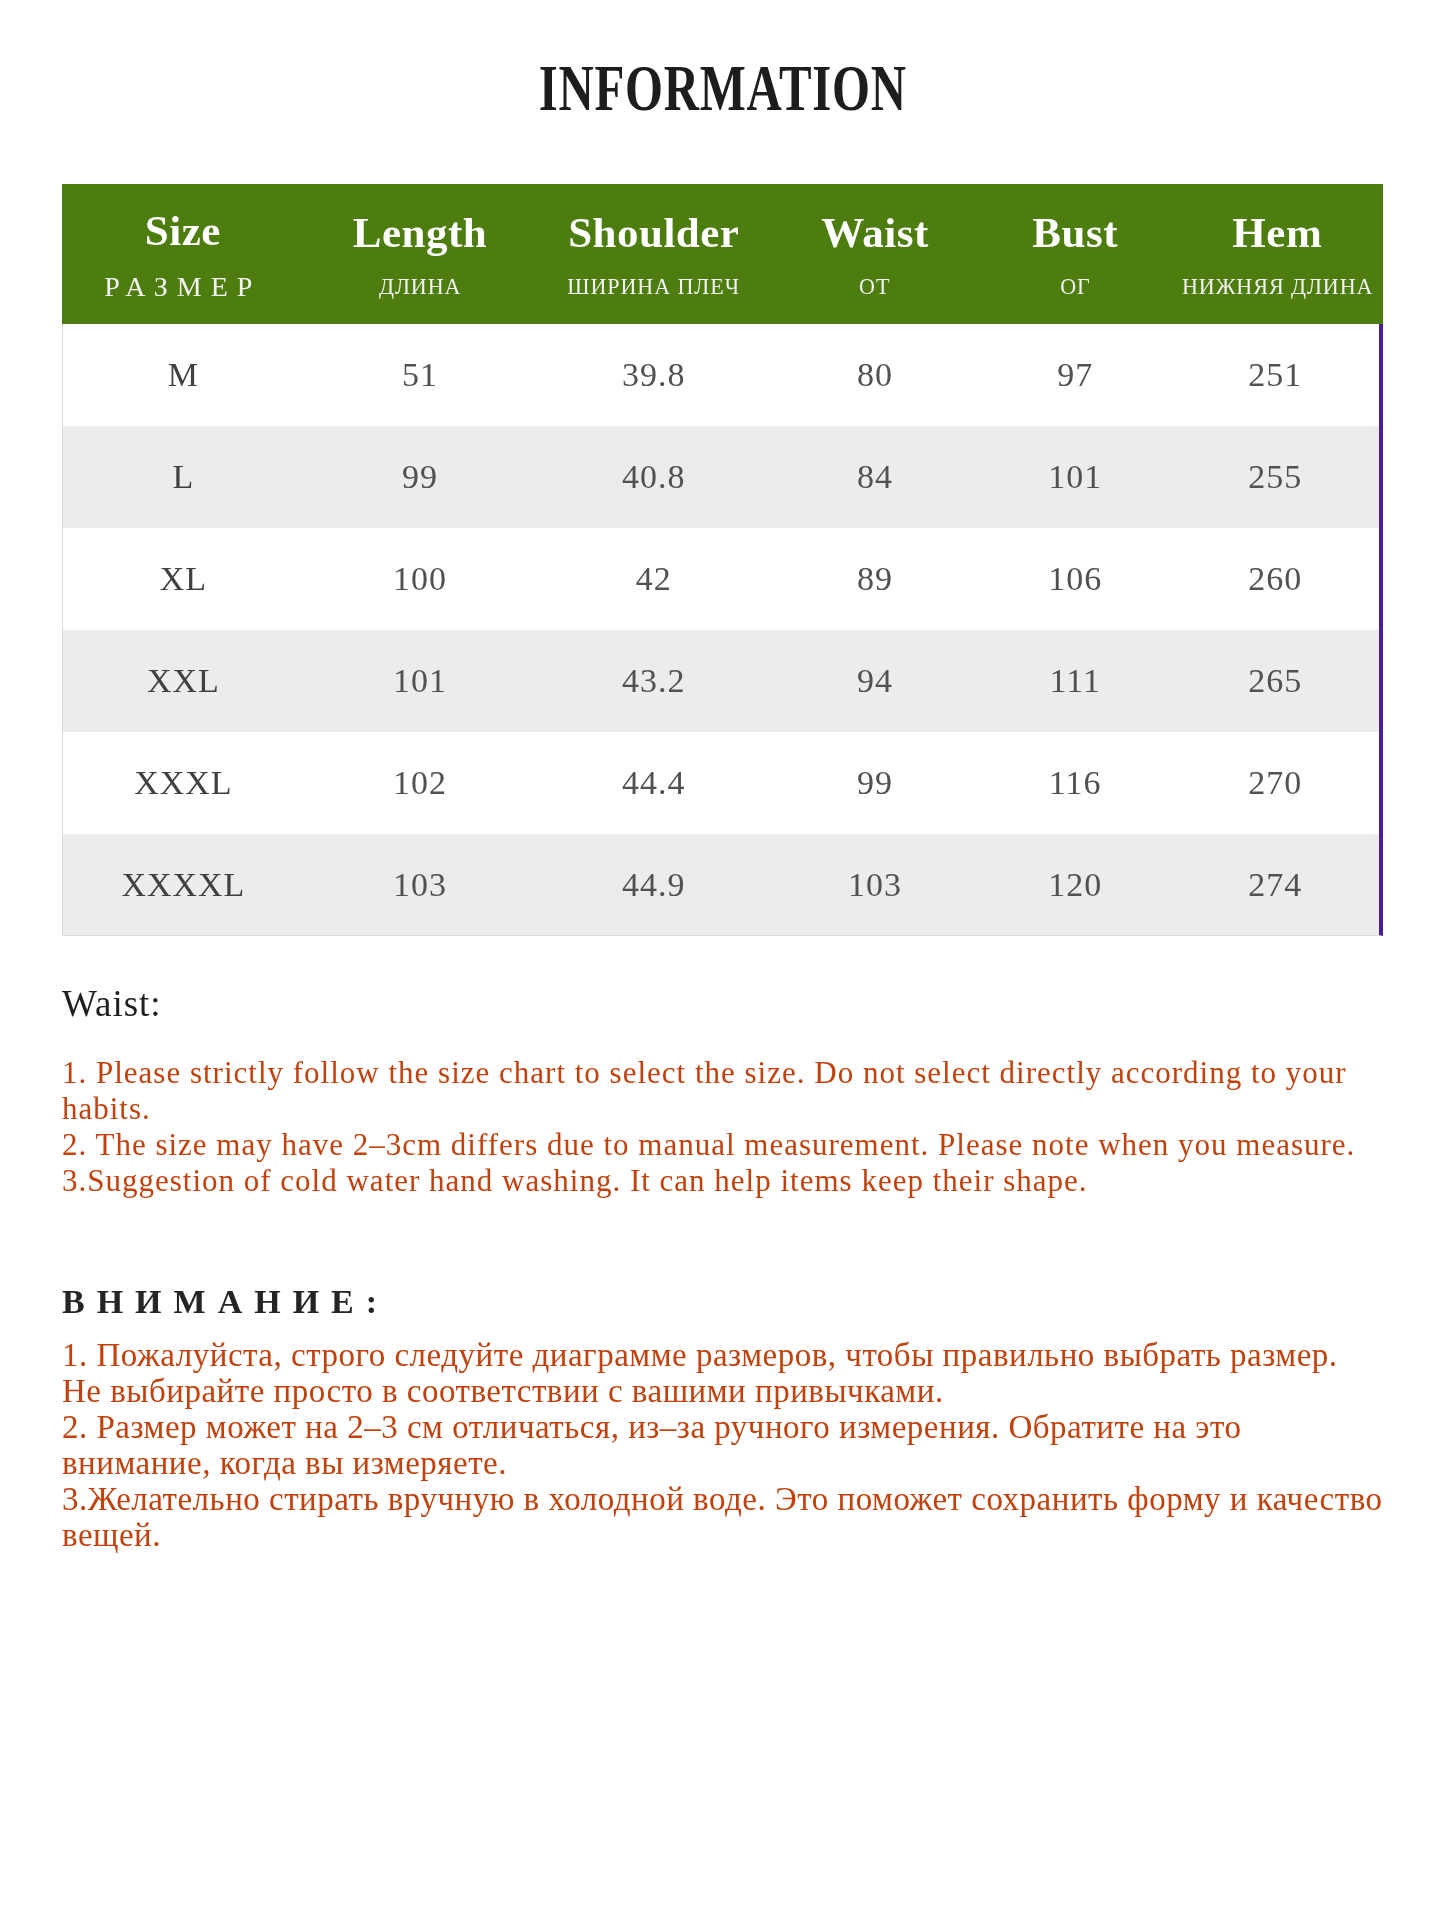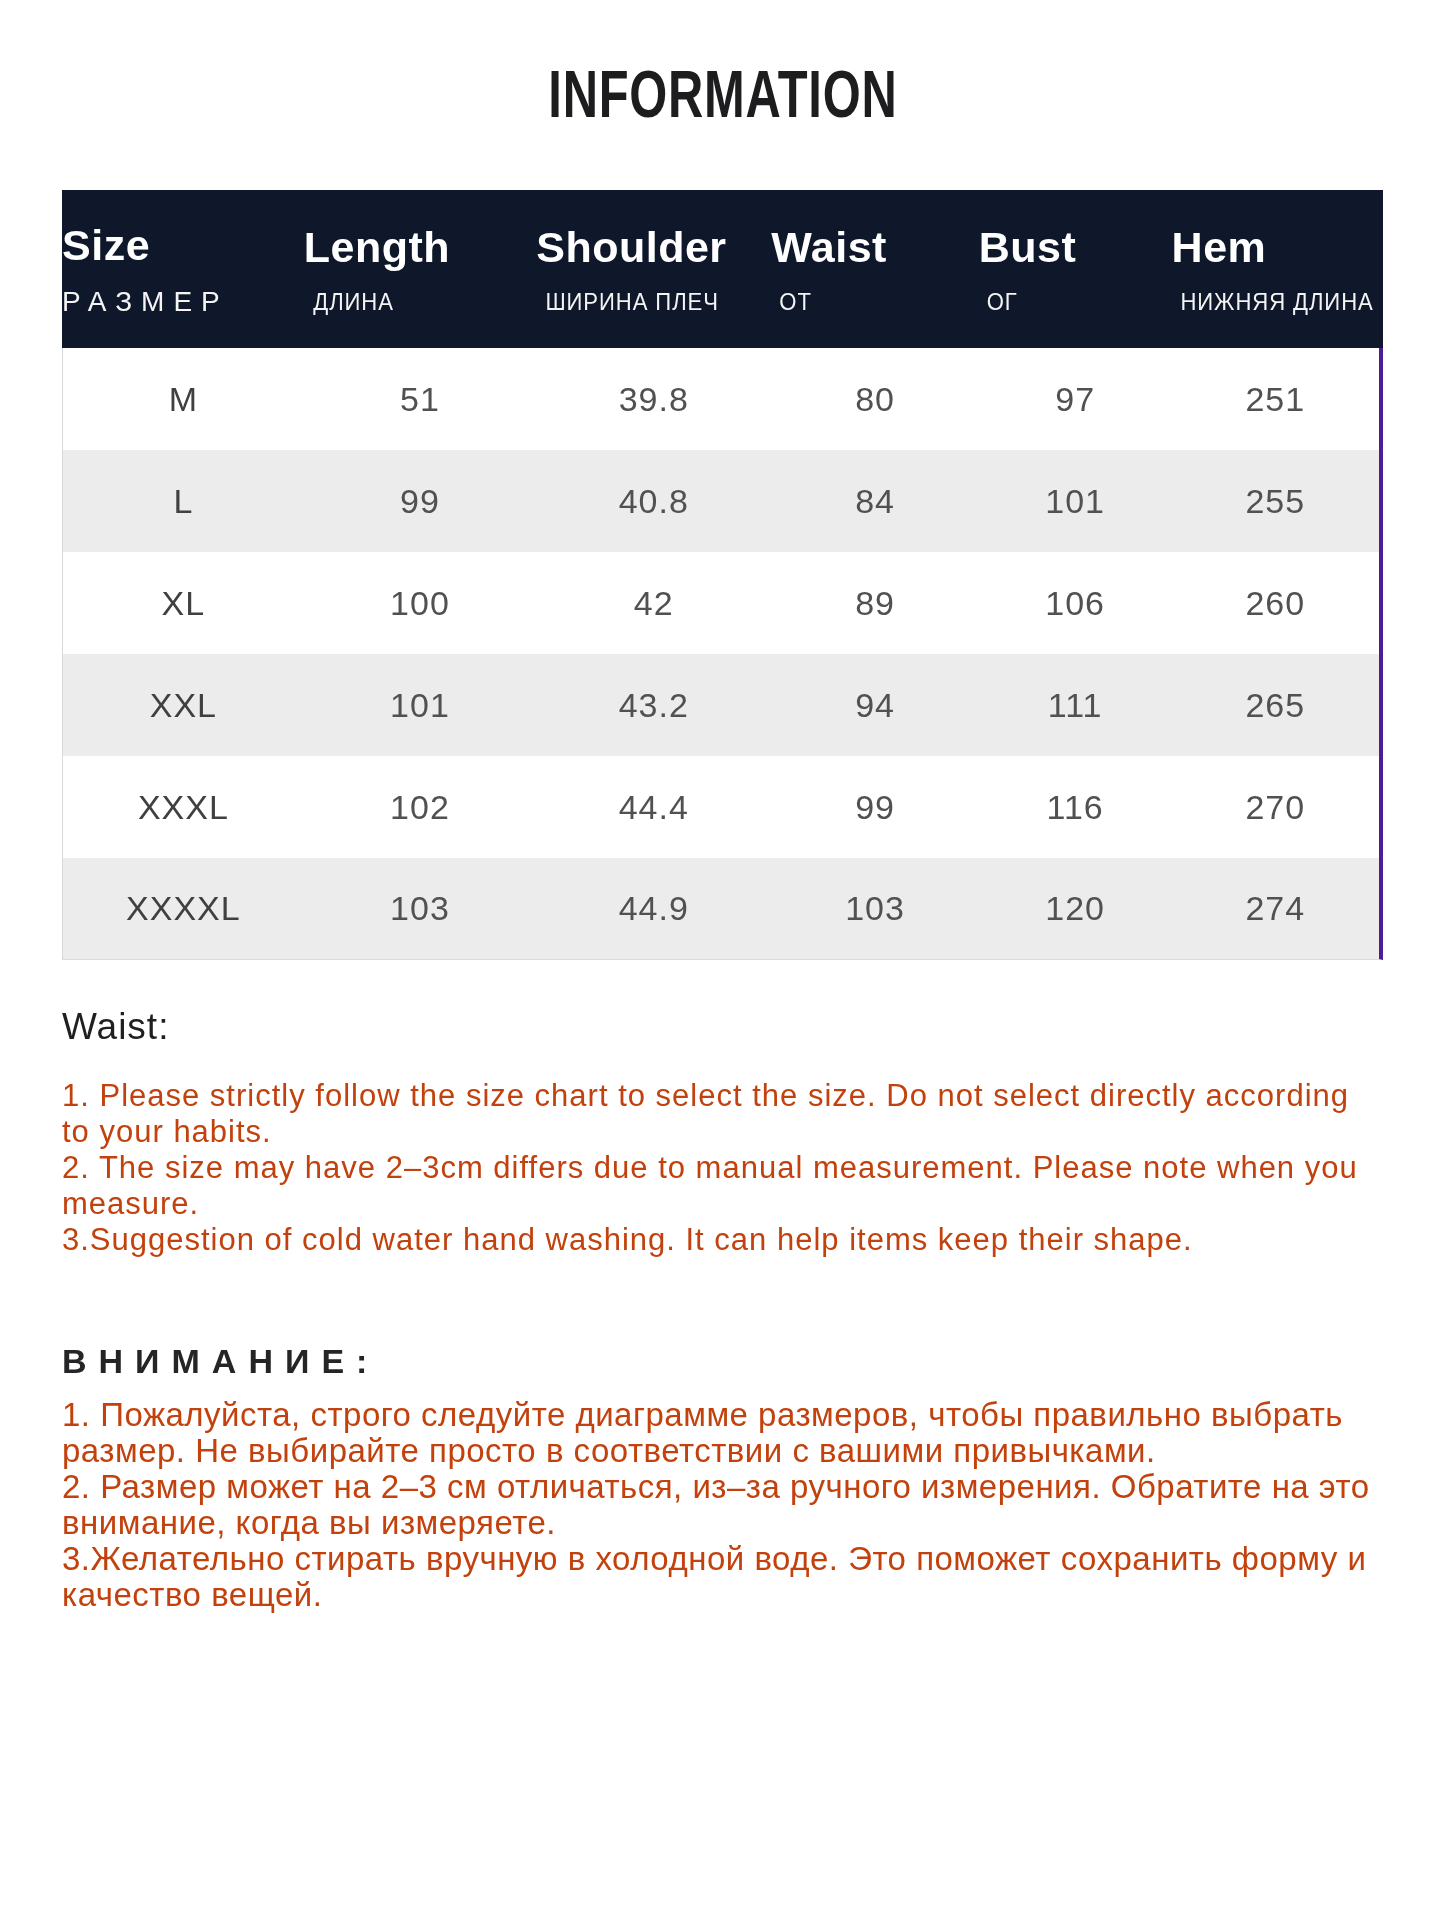--- a/index.html
+++ b/index.html
@@ -2,33 +2,33 @@
 <html><head>
 <meta charset="utf-8">
 <style>
   * { margin:0; padding:0; box-sizing:border-box; }
   html,body { background:#ffffff; }
   body {
     width:1445px; height:1927px;
     font-family:"Liberation Sans","DejaVu Sans",sans-serif;
     color:#3b3b3b;
   }
-  .page { width:1445px; height:1927px; padding:6px 62px; overflow:hidden; background:#fff; }
+  .page { width:1445px; height:1927px; padding:0 62px; overflow:hidden; background:#fff;font-family:Liberation Serif, serif; }
 
   
   .title { margin-top:50px; height:76px; text-align:center; white-space:nowrap; }
   .title span {
     display:inline-block; font-size:66px; font-weight:800; color:#1d1d1f;
     letter-spacing:1px; transform:scaleX(0.74); transform-origin:center center;
   }
 
   
   table.size-chart { width:100%; margin-top:58px; border-collapse:separate; border-spacing:0; table-layout:fixed; }
   col.c1{width:18.3%} col.c2{width:17.6%} col.c3{width:17.8%} col.c4{width:15.7%} col.c5{width:14.6%} col.c6{width:16%}
-  thead th { background:#0f172a; height:158px; vertical-align:middle; text-align:left; padding:0; }
+  thead th { background:#4d7c0f; height:140px; vertical-align:middle; text-align:center; padding:0; }
   .th-en { display:block; color:#ffffff; font-size:43px; font-weight:700; letter-spacing:0.5px; }
   .th-ru { display:block; color:#f4f4f4; font-size:24px; font-weight:400; letter-spacing:1px; margin-top:16px; transform:scaleX(0.92); }
   .th-ru-wide { font-size:28px; letter-spacing:9px; transform:none; }
   tbody td {
     height:102px; text-align:center; vertical-align:middle; background:#ffffff;
     font-size:34px; font-weight:300; color:#515154; letter-spacing:1px;
   }
   tbody td.size-cell { color:#404043; }
   tbody tr:nth-child(even) td { background:#ececec; }
   tbody td:first-child { border-left:1px solid #dadada; }

